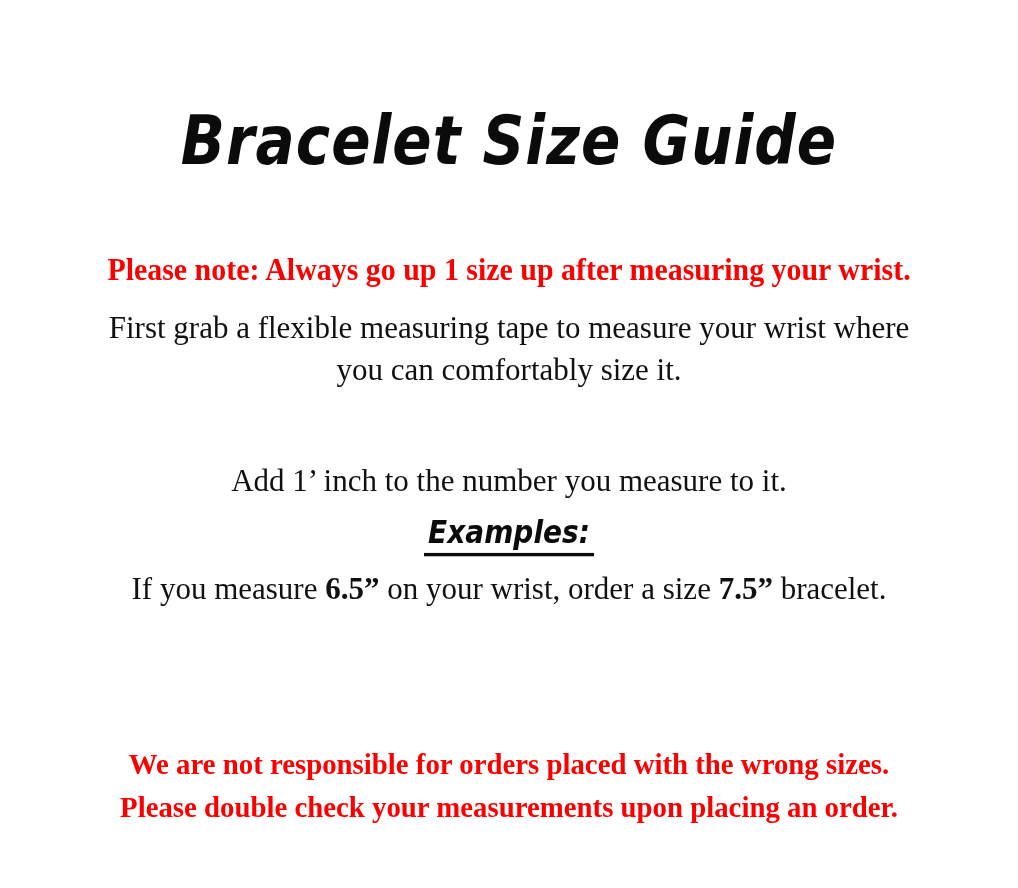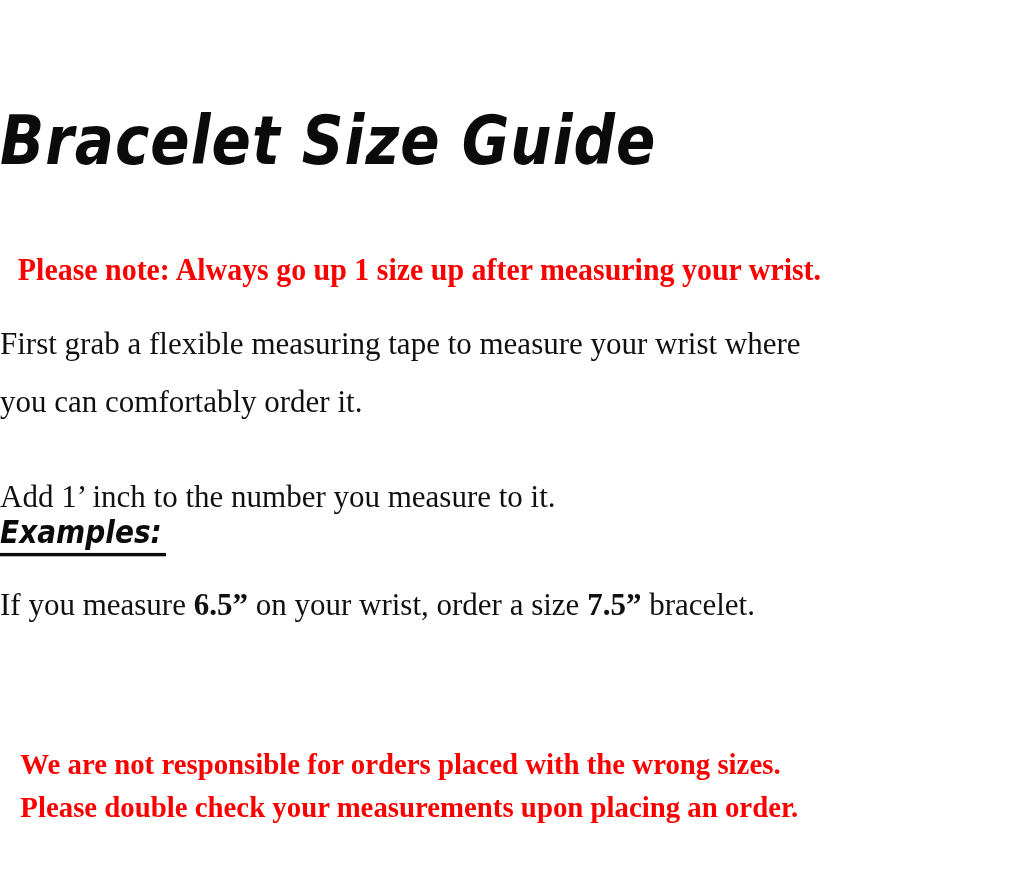--- a/index.html
+++ b/index.html
@@ -16,21 +16,21 @@
     color: #000000;
     -webkit-font-smoothing: antialiased;
   }
 
   .page {
     position: relative;
     width: 1018px;
     height: 888px;
     box-sizing: border-box;
     background: #ffffff;
-    text-align: left;
+    text-align: center;
   }
 
   
   .title {
     position: absolute;
     left: 0;
     right: 0;
     top: 64px;
     font-family: "DejaVu Sans", sans-serif;
     font-size: 58px;
@@ -74,21 +74,21 @@
 
   
   .body-block {
     position: absolute;
     left: 0;
     right: 0;
     font-size: 31px;
     line-height: 42px;
     color: #101010;
   }
-  .body-block .bline { display: block; white-space: nowrap; margin-top: 16px; }
+  .body-block .bline { display: block; white-space: nowrap; }
 
   #intro-para   { top: 307px; }
   #add-inch     { top: 460px; }
 
   
   .examples-heading {
     position: absolute;
     left: 0;
     right: 0;
     top: 516px;
@@ -125,21 +125,21 @@
 <body>
 
 <div class="page">
 
   <h1 class="title">Bracelet Size Guide</h1>
 
   <p class="red-note">Please note: Always go up 1 size up after measuring your wrist.</p>
 
   <div class="body-block" id="intro-para">
     <span class="bline">First grab a flexible measuring tape to measure your wrist where</span>
-    <span class="bline">you can comfortably order it.</span>
+    <span class="bline">you can comfortably size it.</span>
   </div>
 
   <div class="body-block" id="add-inch">
     <span class="bline">Add 1’ inch to the number you measure to it.</span>
   </div>
 
   <div class="examples-heading">
     <span class="eh-inner">
       <span>Examples:</span>
       <span class="eh-rule"></span>

